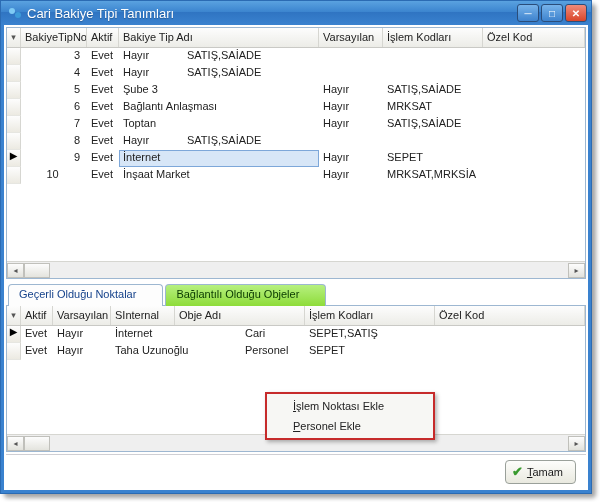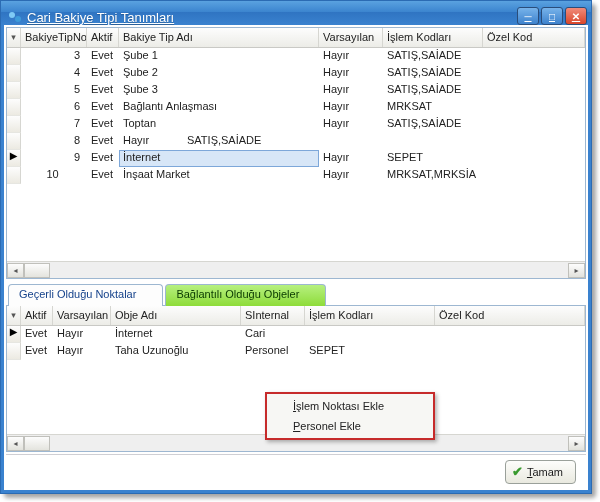--- a/index.html
+++ b/index.html
@@ -26,25 +26,24 @@
     width: 592px; height: 494px;
     border: 1px solid #2b6bb3;
     background: #fff;
     display: flex;
     flex-direction: column;
   }
   .titlebar {
     height: 24px;
     background: linear-gradient(to bottom, #5aa2e0 0%, #3c85cf 45%, #2f74c2 46%, #3a82cf 100%);
     display: flex;
-    align-items: flex-end;
+    align-items: center;
     color: #fff;
     padding: 0 4px 0 6px;
     font-size: 13px;
-    text-decoration: underline;
   }
   .titlebar .appicon {
     width: 16px; height: 16px; margin-right: 4px;
     display: inline-flex; align-items: center; justify-content: center;
   }
   .titlebar .title { flex: 1; text-shadow: 0 1px 1px rgba(0,0,0,.25);}
   .winbtn {
     width: 22px; height: 18px; margin-left: 2px;
     border: 1px solid #2a4d7a;
     border-radius: 3px;
@@ -182,30 +181,28 @@
         <div class="hcell" style="width:200px">Bakiye Tip Adı</div>
         <div class="hcell" style="width:64px">Varsayılan</div>
         <div class="hcell" style="width:100px">İşlem Kodları</div>
         <div class="hcell" style="flex:1">Özel Kod</div>
       </div>
       <div class="rows" id="top-rows">
           <div class="row">
             <div class="rowmark"></div>
             <div class="cell" style="width:66px;text-align:right;padding-right:6px">3</div>
             <div class="cell" style="width:32px">Evet</div>
-            <div class="cell" style="width:200px">Şube 1</div>
             <div class="cell" style="width:64px">Hayır</div>
             <div class="cell" style="width:100px">SATIŞ,SAİADE</div>
             <div class="cell" style="flex:1"></div>
           </div>
           <div class="row">
             <div class="rowmark"></div>
             <div class="cell" style="width:66px;text-align:right;padding-right:6px">4</div>
             <div class="cell" style="width:32px">Evet</div>
-            <div class="cell" style="width:200px">Şube 2</div>
             <div class="cell" style="width:64px">Hayır</div>
             <div class="cell" style="width:100px">SATIŞ,SAİADE</div>
             <div class="cell" style="flex:1"></div>
           </div>
           <div class="row">
             <div class="rowmark"></div>
             <div class="cell" style="width:66px;text-align:right;padding-right:6px">5</div>
             <div class="cell" style="width:32px">Evet</div>
             <div class="cell" style="width:200px">Şube 3</div>
             <div class="cell" style="width:64px">Hayır</div>
@@ -267,32 +264,33 @@
     <div class="tabs">
       <div class="tab">Geçerli Olduğu Noktalar</div>
       <div class="tab active">Bağlantılı Olduğu Objeler</div>
     </div>
 
     <div class="grid grid-bot">
       <div class="grid-hdr">
         <div class="hcell mark">▾</div>
         <div class="hcell" style="width:32px">Aktif</div>
         <div class="hcell" style="width:58px">Varsayılan</div>
+        <div class="hcell" style="width:64px">SInternal</div>
         <div class="hcell" style="width:130px">Obje Adı</div>
-        <div class="hcell" style="width:64px">SInternal</div>
         <div class="hcell" style="width:130px">İşlem Kodları</div>
         <div class="hcell" style="flex:1">Özel Kod</div>
       </div>
       <div class="rows" id="bot-rows">
           <div class="row">
             <div class="rowmark">▶</div>
             <div class="cell" style="width:32px">Evet</div>
             <div class="cell" style="width:58px">Hayır</div>
             <div class="cell" style="width:130px">İnternet</div>
             <div class="cell" style="width:64px">Cari</div>
+            <div class="cell" style="width:130px">SEPET,SATIŞ</div>
             <div class="cell" style="flex:1"></div>
           </div>
           <div class="row">
             <div class="rowmark"></div>
             <div class="cell" style="width:32px">Evet</div>
             <div class="cell" style="width:58px">Hayır</div>
             <div class="cell" style="width:130px">Taha Uzunoğlu</div>
             <div class="cell" style="width:64px">Personel</div>
             <div class="cell" style="width:130px">SEPET</div>
             <div class="cell" style="flex:1"></div>

